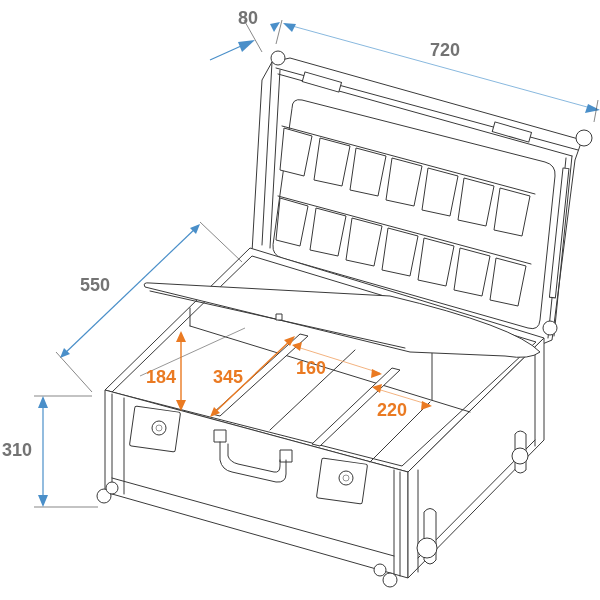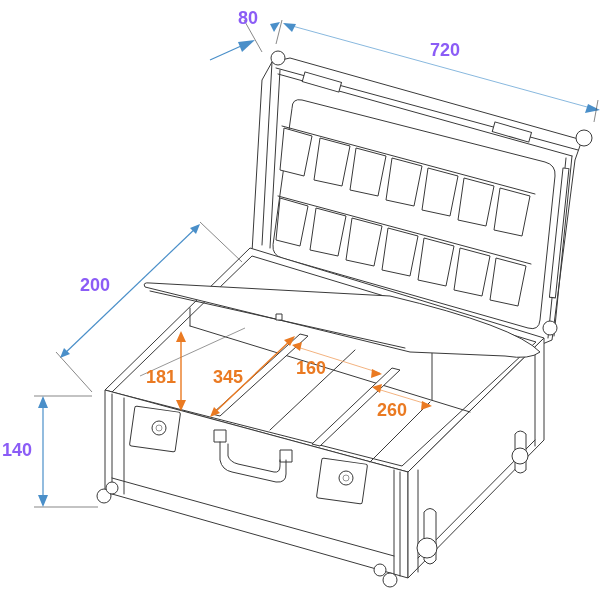--- a/index.html
+++ b/index.html
@@ -7,21 +7,21 @@
   svg { position: absolute; left: 0; top: 0; }
   .ln { fill: none; stroke: #3a3a3a; stroke-width: 1; stroke-linejoin: round; stroke-linecap: round; }
   .lnl { fill: none; stroke: #6a6a6a; stroke-width: 0.7; }
   .fill { fill: #ffffff; stroke: #3a3a3a; stroke-width: 1; stroke-linejoin: round; }
   .ext { fill: none; stroke: #555; stroke-width: 0.7; }
   .dimb { stroke: #4a8fc9; stroke-width: 1.2; fill: none; }
   .dimbt { stroke: #6aa6d6; stroke-width: 0.8; fill: none; }
   .dimo { stroke: #ea7a22; stroke-width: 1.4; fill: none; }
   .dimot { stroke: #f0a060; stroke-width: 0.8; fill: none; }
   .lbl { position: absolute; font-weight: bold; font-size: 18px; line-height: 18px; white-space: nowrap; }
-  .blue { color: #8b5cf6; }
+  .blue { color: #737373; }
   .orange { color: #ea7a22; }
 </style>
 </head>
 <body>
 
 <svg width="600" height="600" viewBox="0 0 600 600" xmlns="http://www.w3.org/2000/svg">
 
   <g>
 
     <polygon class="fill" points="272,62 290,58 582,140 575,160 552,340 540,345 252,252 262,80"></polygon>
@@ -184,19 +184,19 @@
   </g>
   <g>
     <polyline class="dimot" points="374,388 430,405"></polyline>
     <polygon fill="#ea7a22" points="372,387 382,384 380,393"></polygon>
     <polygon fill="#ea7a22" points="432,406 422,401 421,410"></polygon>
   </g>
 </svg>
 
 <div class="lbl blue" style="left:238px; top:9px;">80</div>
 <div class="lbl blue" style="left:430px; top:41px;">720</div>
-<div class="lbl blue" style="left:80px; top:276px;">200</div>
-<div class="lbl blue" style="left:2px; top:441px;">140</div>
-
-<div class="lbl orange" style="left:146px; top:368px;">181</div>
+<div class="lbl blue" style="left:80px; top:276px;">550</div>
+<div class="lbl blue" style="left:2px; top:441px;">310</div>
+
+<div class="lbl orange" style="left:146px; top:368px;">184</div>
 <div class="lbl orange" style="left:213px; top:368px;text-align:right;">345</div>
 <div class="lbl orange" style="left:296px; top:359px;text-align:center;">160</div>
-<div class="lbl orange" style="left:377px; top:401px;">260</div>
+<div class="lbl orange" style="left:377px; top:401px;">220</div>
 
 </body></html>

